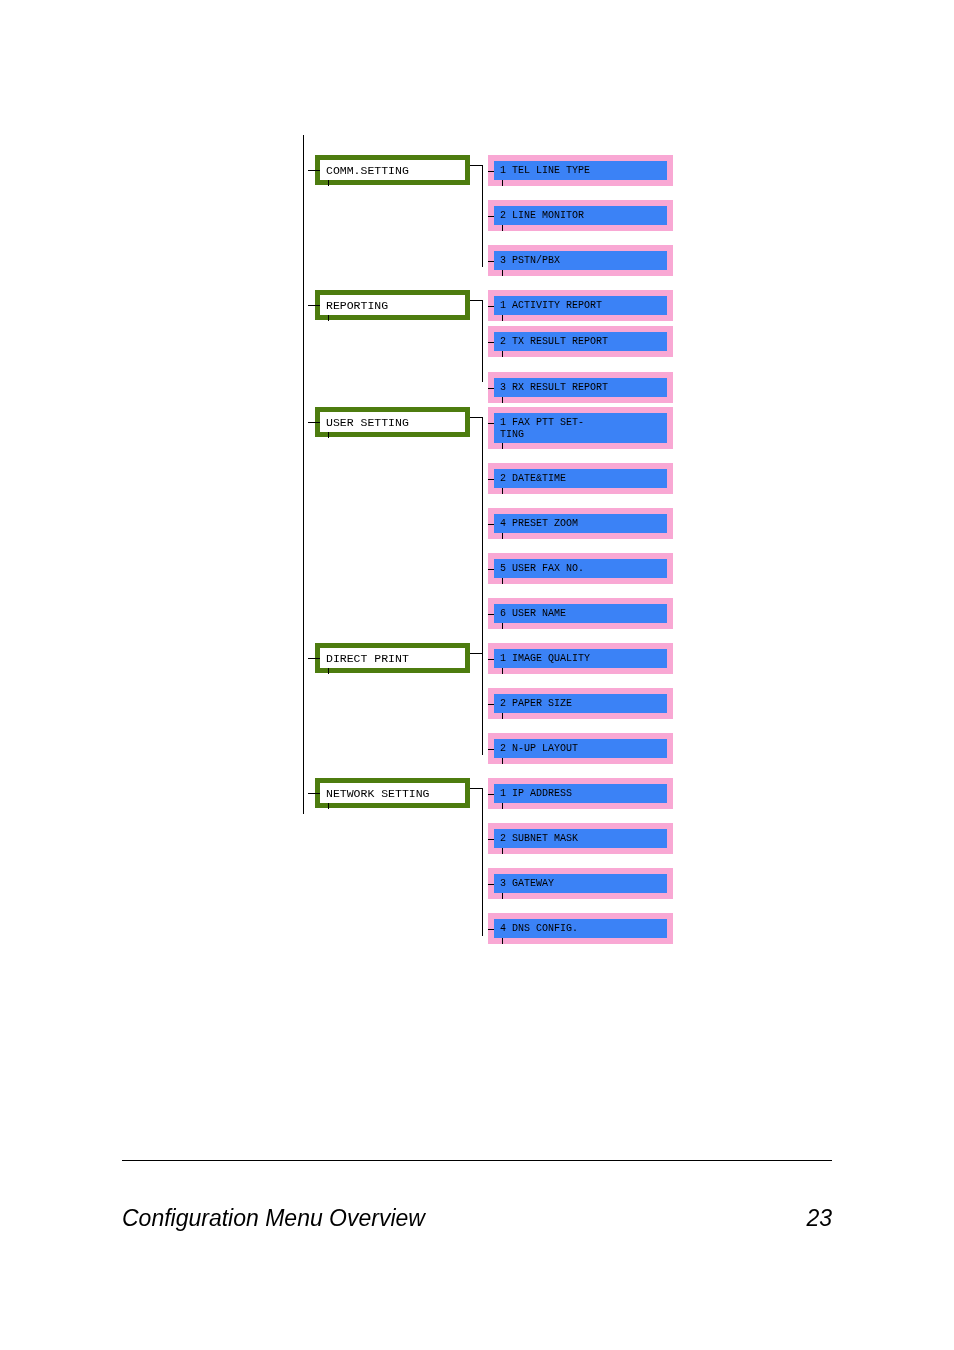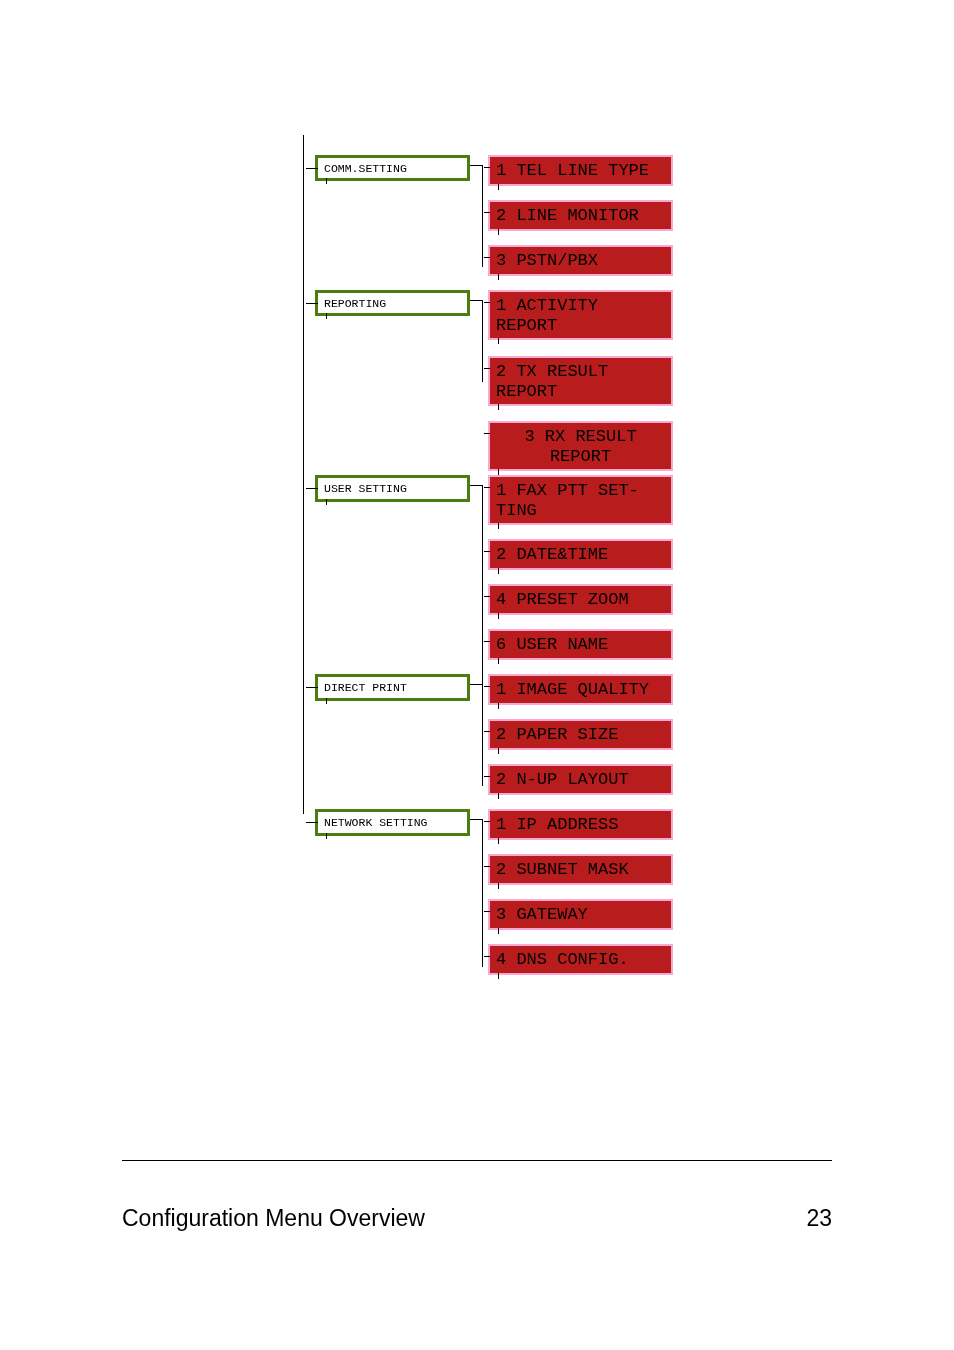--- a/index.html
+++ b/index.html
@@ -35,21 +35,21 @@
     display: flex;
     align-items: flex-start;
     margin-bottom: 0;
   }
   .parent-col {
     width: 175px;
     flex-shrink: 0;
     position: relative;
   }
   .parent-box {
-    border: 3px solid #4d7c0f;
+    border: 5px solid #4d7c0f;
     font-family: "Courier New", Courier, monospace;
     font-size: 11.5px;
     padding: 4px 6px 3px 6px;
     line-height: 1.15;
     background: #fff;
     width: 155px;
     margin-left: 20px;
     position: relative;
     min-height: 20px;
     white-space: nowrap;
@@ -81,26 +81,26 @@
   }
   .child-trunk {
     position: absolute;
     left: -6px;
     top: 10px;
     bottom: 0;
     width: 1px;
     background: #000;
   }
   .child-box {
-    border: 2px solid #f9a8d4;
+    border: 6px solid #f9a8d4;
     font-family: "Courier New", Courier, monospace;
-    font-size: 17px;
+    font-size: 10px;
     padding: 4px 6px 3px 6px;
     line-height: 1.15;
-    background: #b91c1c;
+    background: #3b82f6;
     margin-bottom: 14px;
     min-height: 31px;
     position: relative;
     display: flex;
     align-items: flex-start;
     white-space: pre-wrap;
   }
   .child-box::before {
     
     content: "";
@@ -135,23 +135,25 @@
     left: 122px;
     right: 122px;
     bottom: 118px;
     border-top: 1px solid #000;
     padding-top: 4px;
     display: flex;
     justify-content: space-between;
     align-items: baseline;
   }
   .footer-title {
+    font-style: italic;
     font-size: 23px;
   }
   .footer-page {
+    font-style: italic;
     font-size: 23px;
     margin-top: 40px;
   }
 </style>
 </head>
 <body>
 
 <div class="page">
 
   <div class="diagram">
@@ -170,37 +172,38 @@
       </div>
     </div>
 
     <div class="group">
       <div class="parent-col">
         <div class="parent-box">REPORTING</div>
         <div class="parent-to-child-h"></div>
       </div>
       <div class="child-col">
         <div class="child-trunk" style="bottom:auto;height:82px;"></div>
-        <div class="child-box" style="margin-bottom:16px;">1 ACTIVITY REPORT</div>
+        <div class="child-box" style="margin-bottom:5px;">1 ACTIVITY REPORT</div>
         <div class="child-box" style="margin-bottom:15px;">2 TX RESULT REPORT</div>
         <div class="child-box" style="margin-bottom:4px;text-align:center;">3 RX RESULT REPORT</div>
       </div>
     </div>
 
     <div class="group">
       <div class="parent-col">
         <div class="parent-box">USER SETTING</div>
         <div class="parent-to-child-h"></div>
       </div>
       <div class="child-col">
         <div class="child-trunk" style="bottom:auto;height:240px;"></div>
         <div class="child-box">1 FAX PTT SET-
 TING</div>
         <div class="child-box">2 DATE&amp;TIME</div>
         <div class="child-box">4 PRESET ZOOM</div>
+        <div class="child-box">5 USER FAX NO.</div>
         <div class="child-box">6 USER NAME</div>
       </div>
     </div>
 
     <div class="group">
       <div class="parent-col">
         <div class="parent-box">DIRECT PRINT</div>
         <div class="parent-to-child-h"></div>
       </div>
       <div class="child-col">

